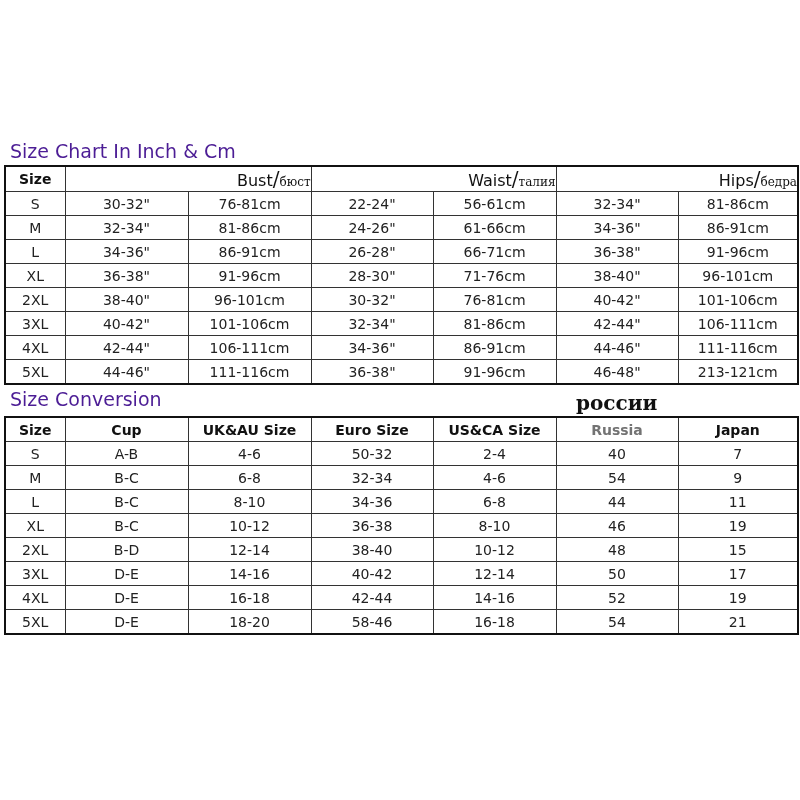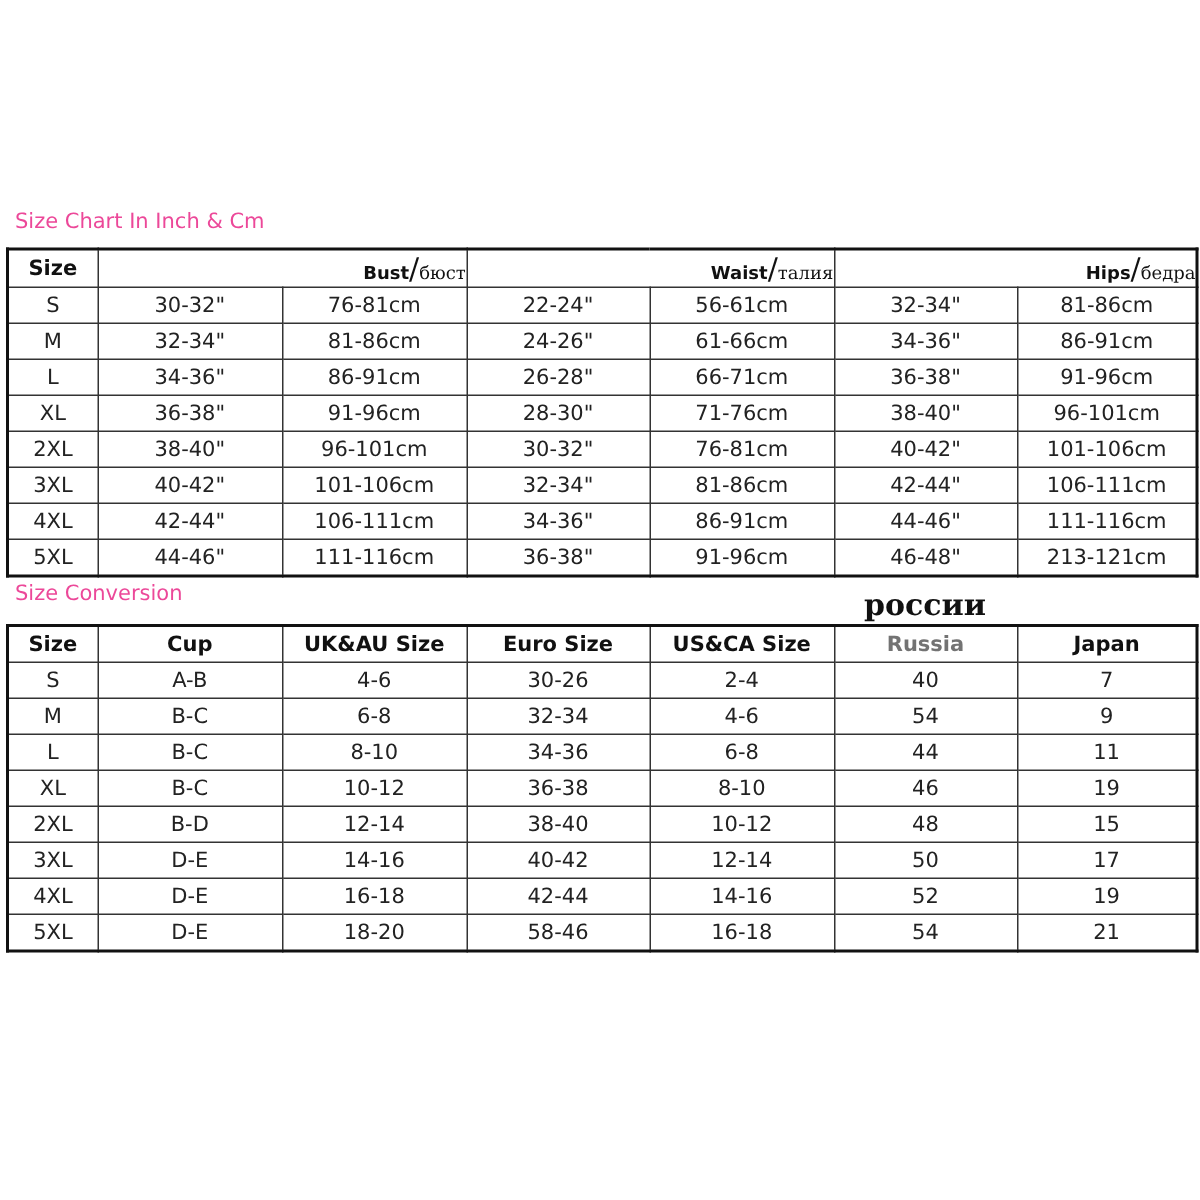--- a/index.html
+++ b/index.html
@@ -1,29 +1,29 @@
 <!DOCTYPE html>
 <html><head>
   <meta charset="utf-8">
   <style>
     html, body { margin: 0; padding: 0; background: #ffffff; }
     body { width: 800px; height: 800px; position: relative; overflow: hidden;
            font-family: "DejaVu Sans", "Liberation Sans", sans-serif; color: #222; }
-    .section-title { position: absolute; left: 10px; font-size: 14px; color: #ec4899;
+    .section-title { position: absolute; left: 10px; font-size: 19px; color: #4c1d95;
                      font-family: "DejaVu Sans", sans-serif; letter-spacing: 0px; }
     .ru-note { position: absolute; font-family: "DejaVu Serif", "Liberation Serif", serif;
                font-size: 20px; font-weight: bold; color: #111; }
     table { position: absolute; left: 4px; width: 793px; border-collapse: collapse;
             table-layout: fixed; border: 2px solid #111; }
     td, th { border: 1px solid #333; text-align: center; padding: 0; height: 23px;
              font-size: 14px; font-weight: normal; color: #222; white-space: nowrap;
              overflow: hidden; }
     th { font-weight: bold; font-size: 14px; color: #111; margin-top: 43px; }
     .grp { text-align: right; padding-right: 0; }
-    .grp .en { font-weight: bold; font-size: 12px; }
+    .grp .en { font-weight: normal; font-size: 16px; }
     .grp .ru { font-family: "DejaVu Serif", "Liberation Serif", serif; font-size: 12px;
                font-weight: normal; color: #111; }
     .slash { font-family: "DejaVu Serif", serif; font-size: 20px; font-weight: normal; }
     #t1 { top: 165px; }
     #t2 { top: 416px; }
     #t1 tr.hdr th { height: 24px; }
     .russia-hdr { color: #737373; }
   </style>
 </head>
 <body>
@@ -148,21 +148,21 @@
     <th>UK&amp;AU Size</th>
     <th>Euro Size</th>
     <th>US&amp;CA Size</th>
     <th class="russia-hdr">Russia</th>
     <th>Japan</th>
   </tr>
   <tr>
     <td>S</td>
     <td>A-B</td>
     <td>4-6</td>
-    <td>30-26</td>
+    <td>50-32</td>
     <td>2-4</td>
     <td>40</td>
     <td>7</td>
   </tr>
   <tr>
     <td>M</td>
     <td>B-C</td>
     <td>6-8</td>
     <td>32-34</td>
     <td>4-6</td>

